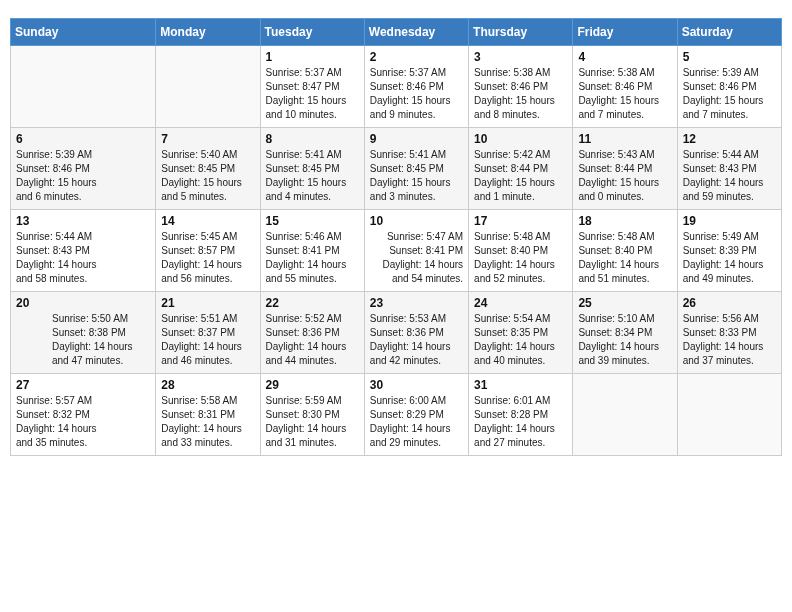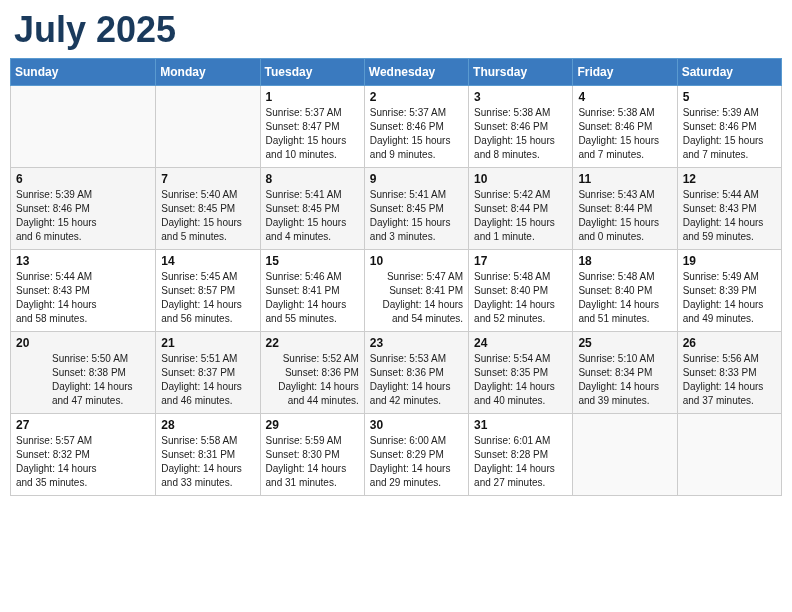--- a/index.html
+++ b/index.html
@@ -82,21 +82,20 @@
       color: #222;
       line-height: 1.4;
     }
     .empty { background: #f9f9f9 !important; }
   </style>
 </head>
 <body>
 
 <div class="header">
   <div class="title-block">
-    <div class="month-title">July 2025</div>
   </div>
 </div>
 
 <table>
   <thead>
     <tr>
     <th>Sunday</th>
         <th>Monday</th>
         <th>Tuesday</th>
         <th>Wednesday</th>
@@ -257,21 +256,21 @@
         </td>
         <td>
           <div class="day-num">21</div>
           <div class="day-info" style="white-space: pre-line;">Sunrise: 5:51 AM
 Sunset: 8:37 PM
 Daylight: 14 hours
 and 46 minutes.</div>
         </td>
         <td>
           <div class="day-num">22</div>
-          <div class="day-info" style="white-space: pre-line; text-align: right;">Sunrise: 5:52 AM
+          <div class="day-info" style="white-space: pre-line;">Sunrise: 5:52 AM
 Sunset: 8:36 PM
 Daylight: 14 hours
 and 44 minutes.</div>
         </td>
         <td>
           <div class="day-num">23</div>
           <div class="day-info" style="white-space: pre-line;">Sunrise: 5:53 AM
 Sunset: 8:36 PM
 Daylight: 14 hours
 and 42 minutes.</div>

